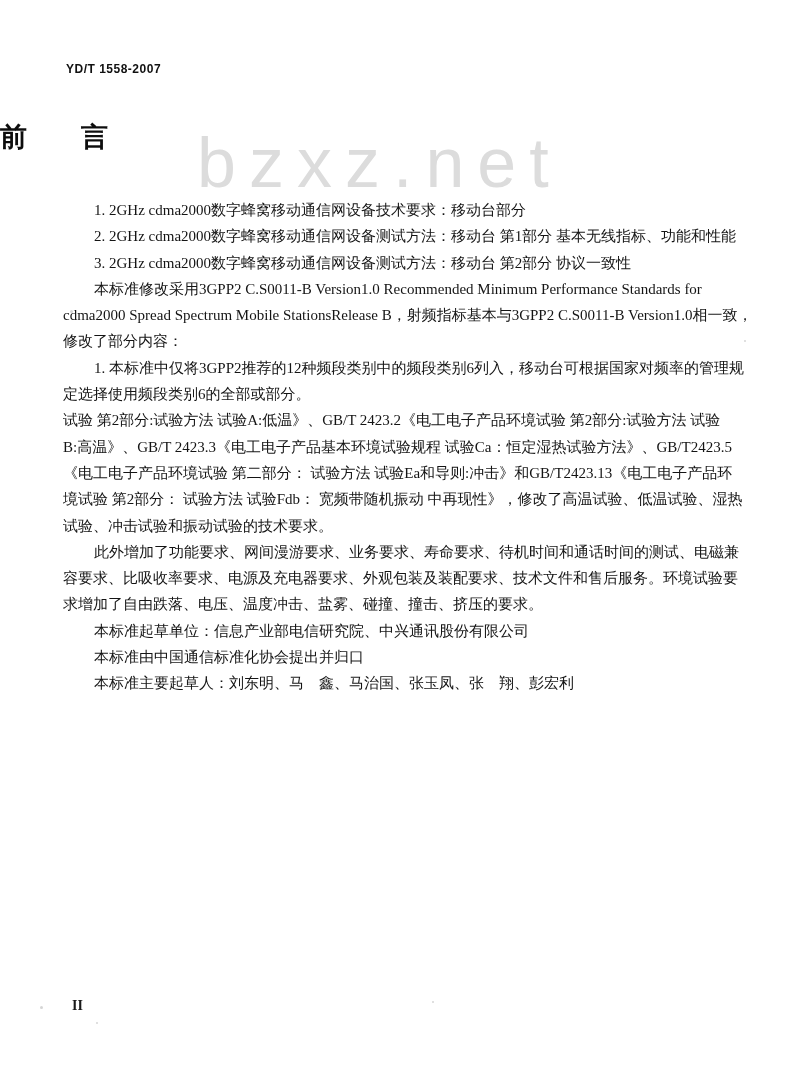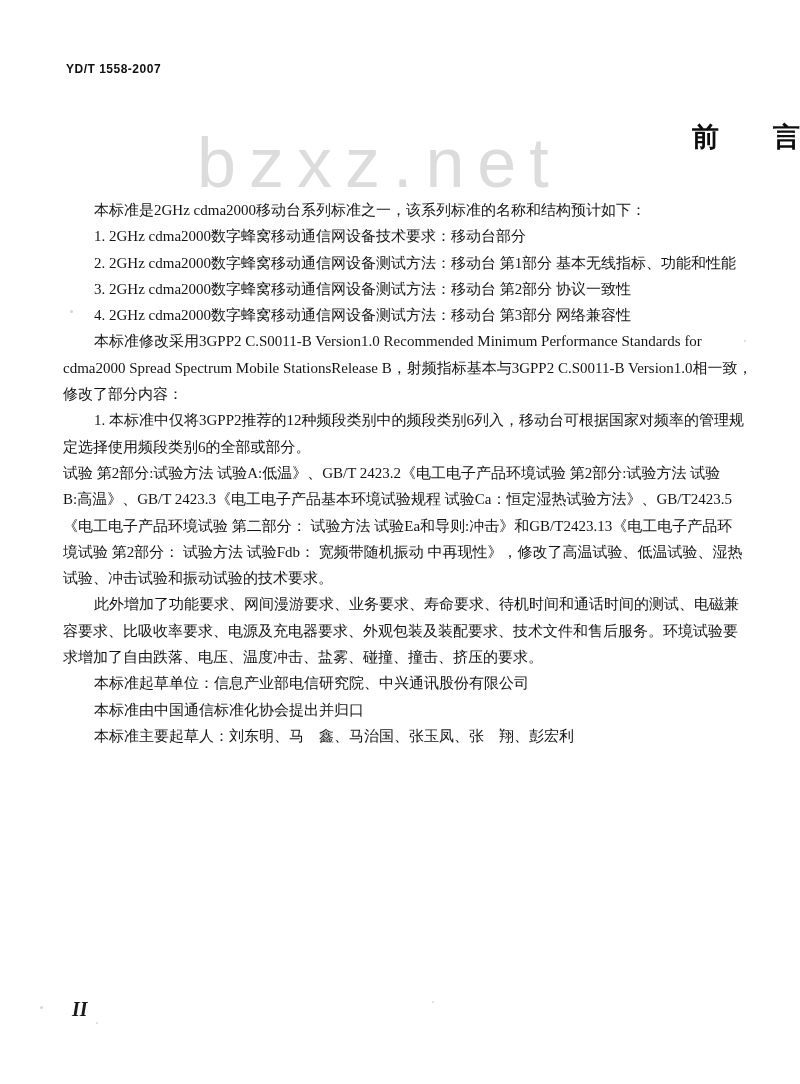--- a/index.html
+++ b/index.html
@@ -20,21 +20,21 @@
     font-weight: bold;
     font-size: 12px;
     letter-spacing: 0.5px;
     color: #111;
   }
   .fore-title {
     position: absolute;
     top: 121px;
     left: 0;
     width: 100%;
-    text-align: right;
+    text-align: left;
     font-weight: bold;
     font-size: 27px;
     line-height: 32px;
     color: #0d0d0d;
     z-index: 2;
   }
   .watermark {
     position: absolute;
     left: 197px;
     top: 128px;
@@ -57,23 +57,22 @@
     color: #141414;
     z-index: 2;
   }
   .body-text .line { white-space: nowrap; }
   .body-text .line.indent { padding-left: 31px; }
   .page-number {
     position: absolute;
     left: 72px;
     top: 998px;
     font-weight: bold;
-    font-size: 20px;
+    font-size: 14px;
     color: #1a1a1a;
-    font-style: italic;
   }
   .speck {
     position: absolute;
     background: #b9b9b9;
     border-radius: 50%;
     width: 3px;
     height: 3px;
     opacity: 0.6;
   }
 </style>
@@ -82,25 +81,23 @@
 
 <div class="page">
 
   <div class="doc-code">YD/T 1558-2007</div>
 
   <div class="watermark">bzxz.net</div>
 
   <div class="fore-title">前　　言</div>
 
   <div class="body-text">
-      <div class="line indent">本标准是2GHz cdma2000移动台系列标准之一，该系列标准的名称和结构预计如下：</div>
       <div class="line indent">1.  2GHz cdma2000数字蜂窝移动通信网设备技术要求：移动台部分</div>
       <div class="line indent">2.  2GHz cdma2000数字蜂窝移动通信网设备测试方法：移动台 第1部分 基本无线指标、功能和性能</div>
       <div class="line indent">3.  2GHz cdma2000数字蜂窝移动通信网设备测试方法：移动台 第2部分 协议一致性</div>
-      <div class="line indent">4.  2GHz cdma2000数字蜂窝移动通信网设备测试方法：移动台 第3部分 网络兼容性</div>
       <div class="line indent">本标准修改采用3GPP2 C.S0011-B Version1.0 Recommended Minimum Performance Standards for</div>
       <div class="line">cdma2000 Spread Spectrum Mobile StationsRelease B，射频指标基本与3GPP2 C.S0011-B Version1.0相一致，</div>
       <div class="line">修改了部分内容：</div>
       <div class="line indent">1. 本标准中仅将3GPP2推荐的12种频段类别中的频段类别6列入，移动台可根据国家对频率的管理规</div>
       <div class="line">定选择使用频段类别6的全部或部分。</div>
       <div class="line">试验 第2部分:试验方法 试验A:低温》、GB/T 2423.2《电工电子产品环境试验 第2部分:试验方法 试验</div>
       <div class="line">B:高温》、GB/T 2423.3《电工电子产品基本环境试验规程 试验Ca：恒定湿热试验方法》、GB/T2423.5</div>
       <div class="line">《电工电子产品环境试验 第二部分： 试验方法 试验Ea和导则:冲击》和GB/T2423.13《电工电子产品环</div>
       <div class="line">境试验 第2部分： 试验方法 试验Fdb： 宽频带随机振动 中再现性》，修改了高温试验、低温试验、湿热</div>
       <div class="line">试验、冲击试验和振动试验的技术要求。</div>

